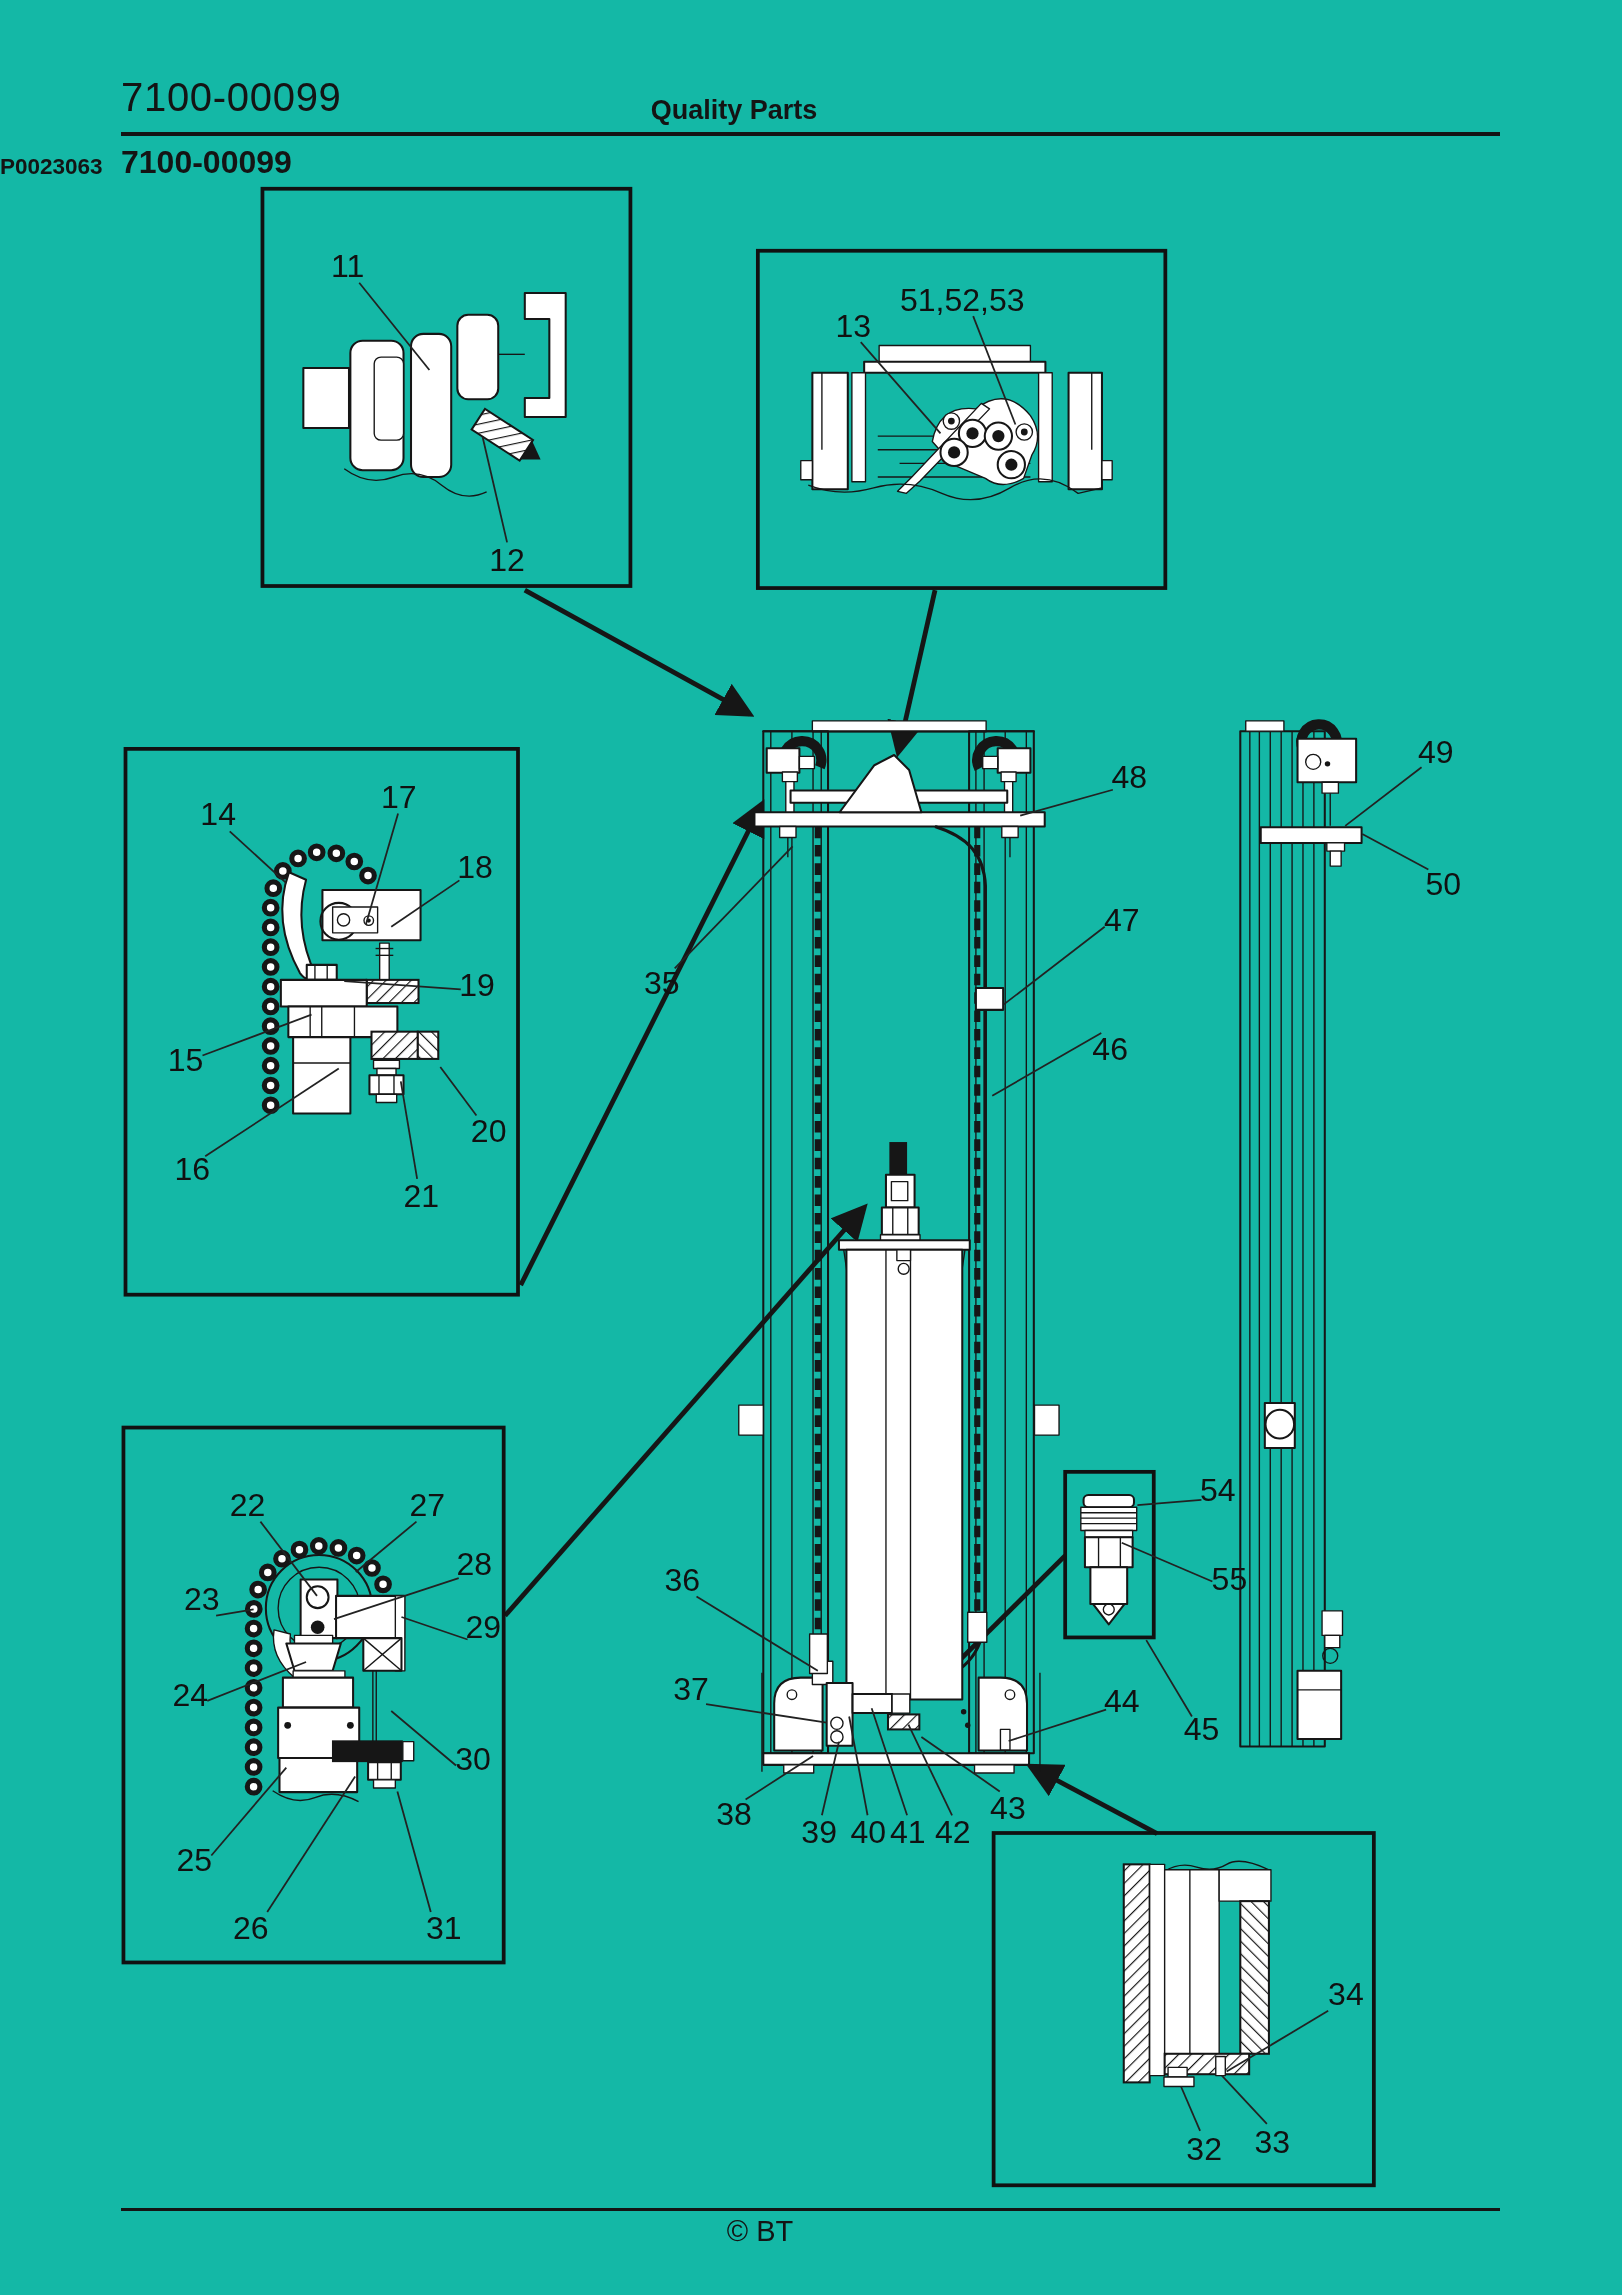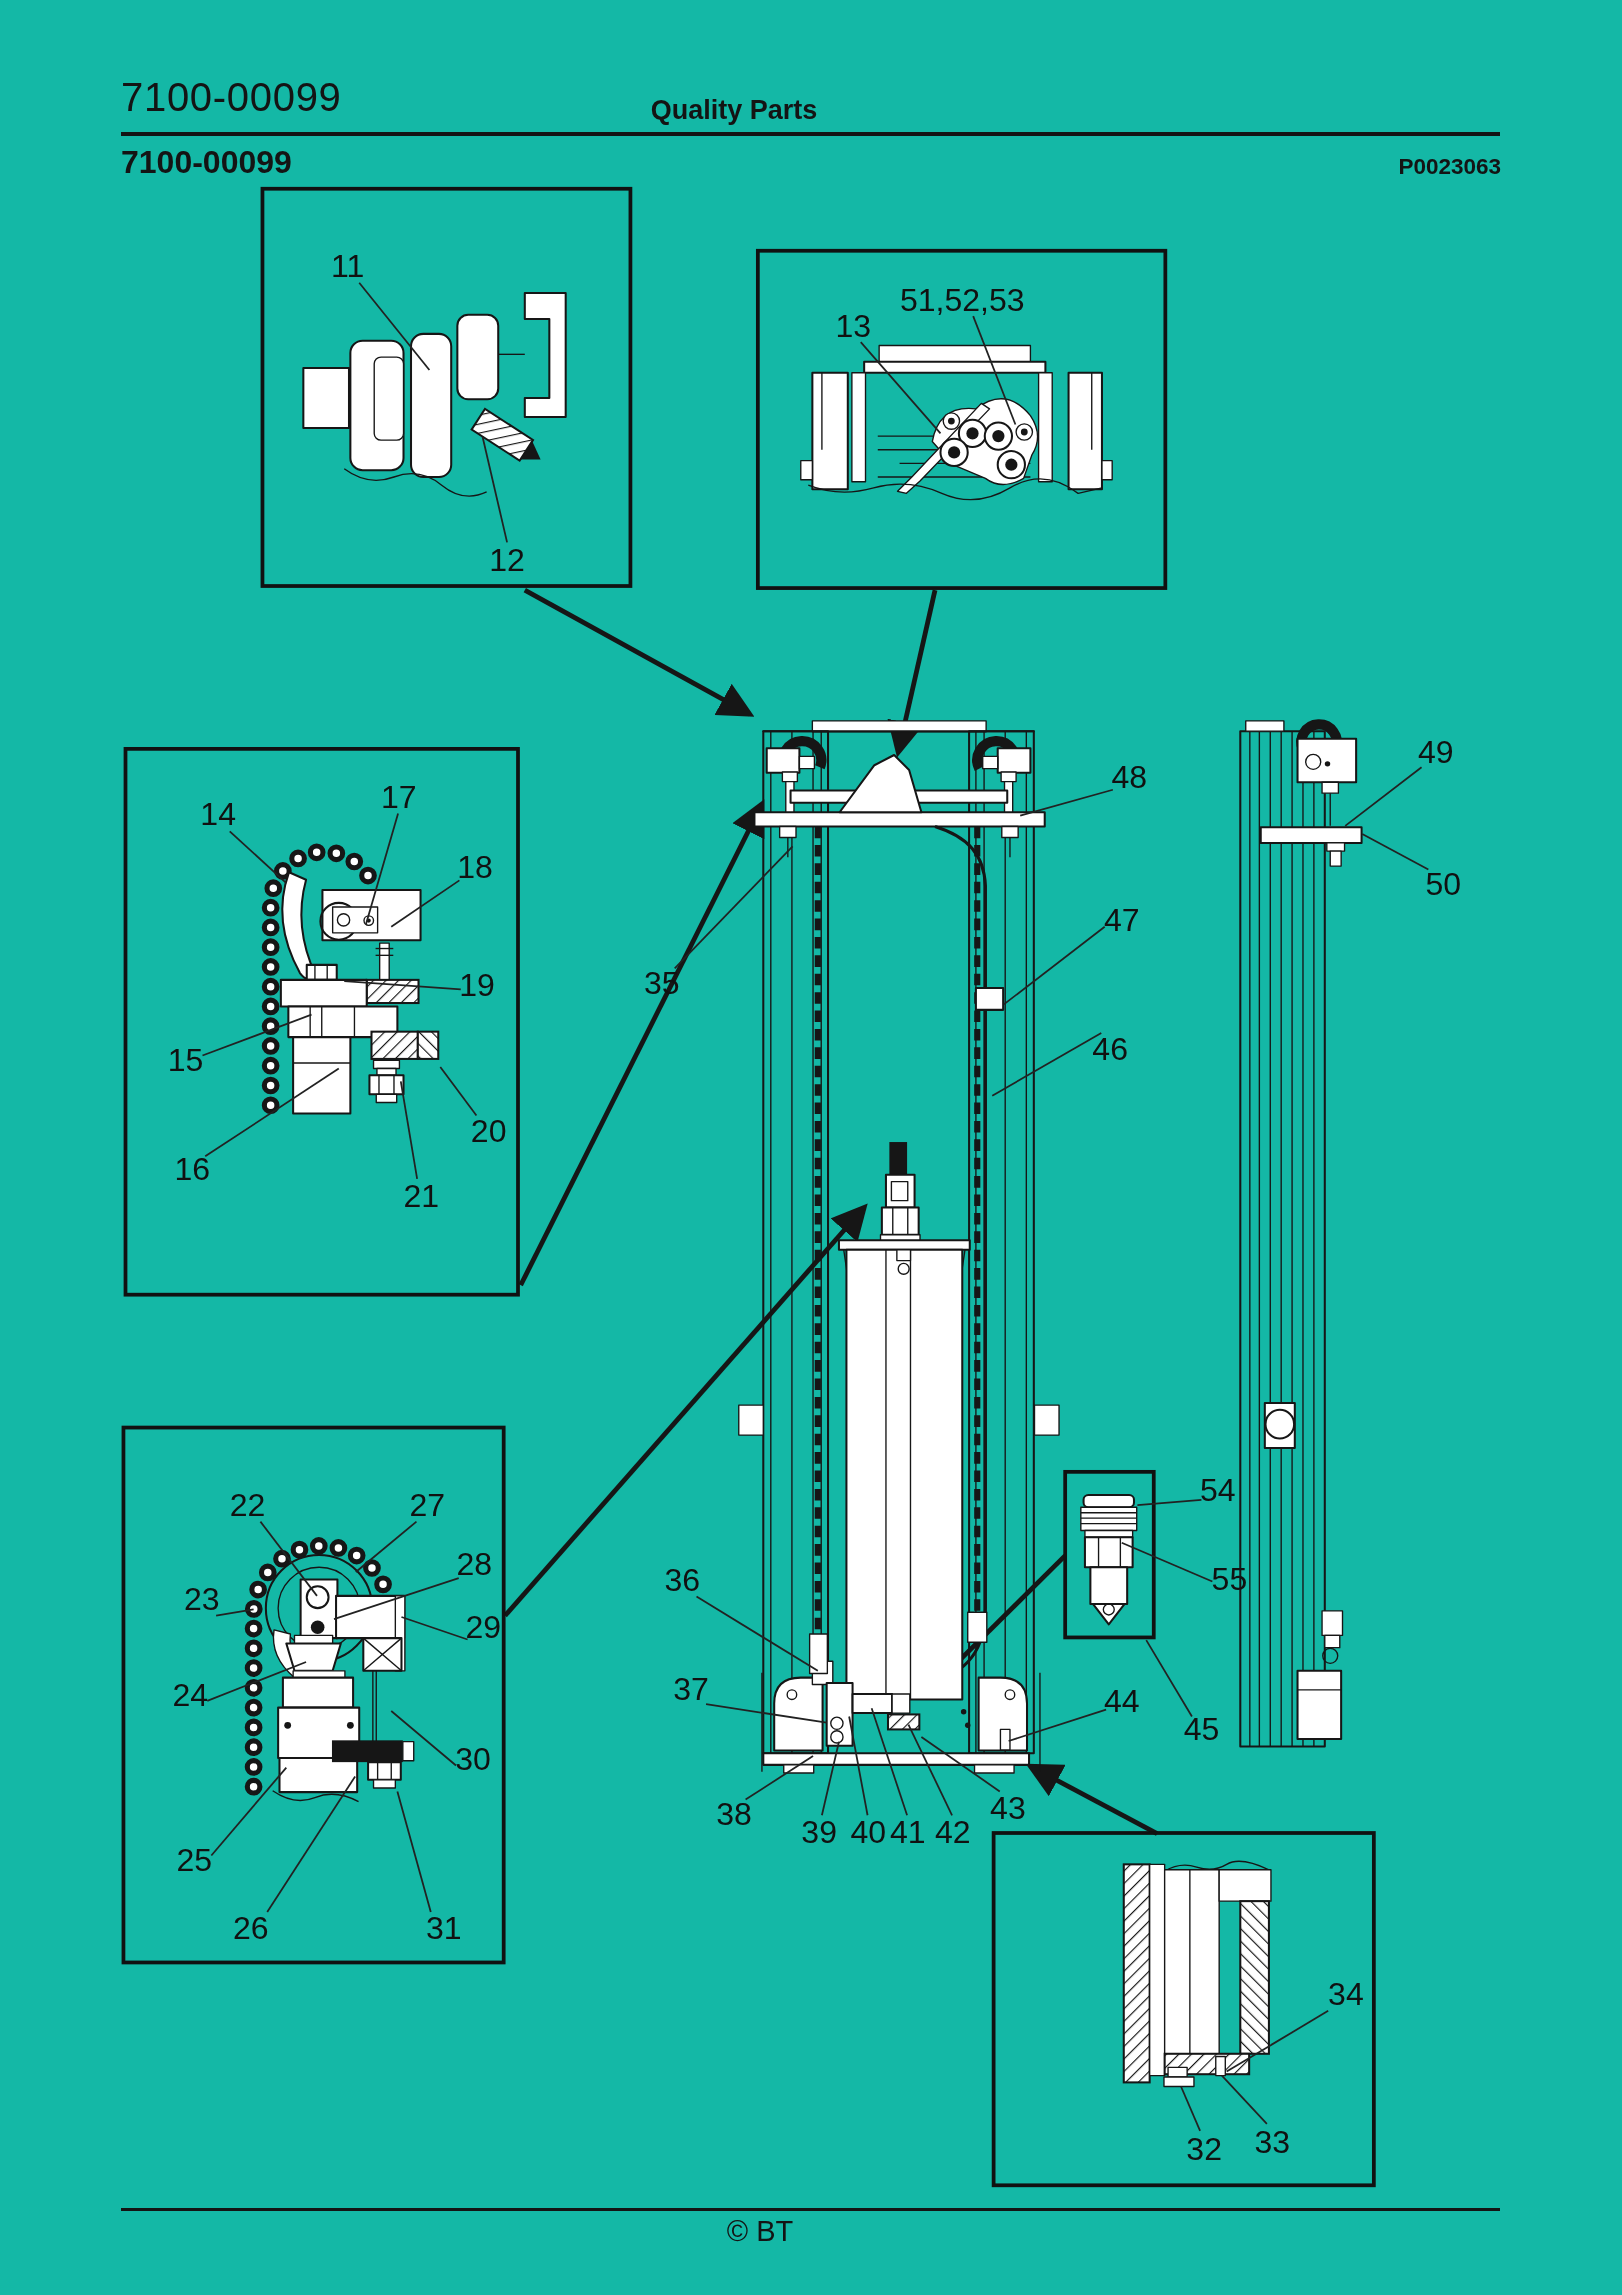--- a/index.html
+++ b/index.html
@@ -3,21 +3,21 @@
 <meta charset="utf-8">
 <style>
   html,body{margin:0;padding:0;background:#e8e8e8;}
   #page{position:relative;width:1622px;height:2295px;background:#14b8a6;overflow:hidden;
         font-family:"Liberation Sans",sans-serif;color:#141414;}
   .abs{position:absolute;}
   #hdr-part{left:121px;top:75px;font-size:40px;font-weight:400;letter-spacing:0.7px;}
   #hdr-title{left:0;width:1468px;top:95px;text-align:center;font-size:27px;font-weight:700;}
   #hdr-rule{left:121px;top:132px;width:1379px;height:4.1px;background:#141414;}
   #hdr-part2{left:121px;top:144px;font-size:32px;font-weight:700;}
-  #hdr-code{left:0;width:1501px;top:154px;text-align:right;font-size:22.5px;font-weight:700;}
+  #hdr-code{left:0;width:1501px;top:154px;text-align:left;font-size:22.5px;font-weight:700;}
   #ftr-rule{left:121px;top:2208px;width:1379px;height:3.4px;background:#141414;}
   #ftr-copy{left:0;width:1520px;top:2215px;text-align:center;font-size:29px;font-weight:400;}
   svg{position:absolute;left:0;top:0;}
   .ln{fill:none;stroke:#161616;stroke-width:3;stroke-linejoin:round;stroke-linecap:round;}
   .ln2{fill:none;stroke:#161616;stroke-width:2;stroke-linejoin:round;}
   .ln4{fill:none;stroke:#161616;stroke-width:4.5;stroke-linejoin:round;}
   .wh{fill:#fff;stroke:#161616;stroke-width:3;stroke-linejoin:round;}
   .wh2{fill:#fff;stroke:#161616;stroke-width:2;stroke-linejoin:round;}
   .fl{fill:#161616;stroke:none;}
   .box{fill:none;stroke:#111;stroke-width:5.5;}

